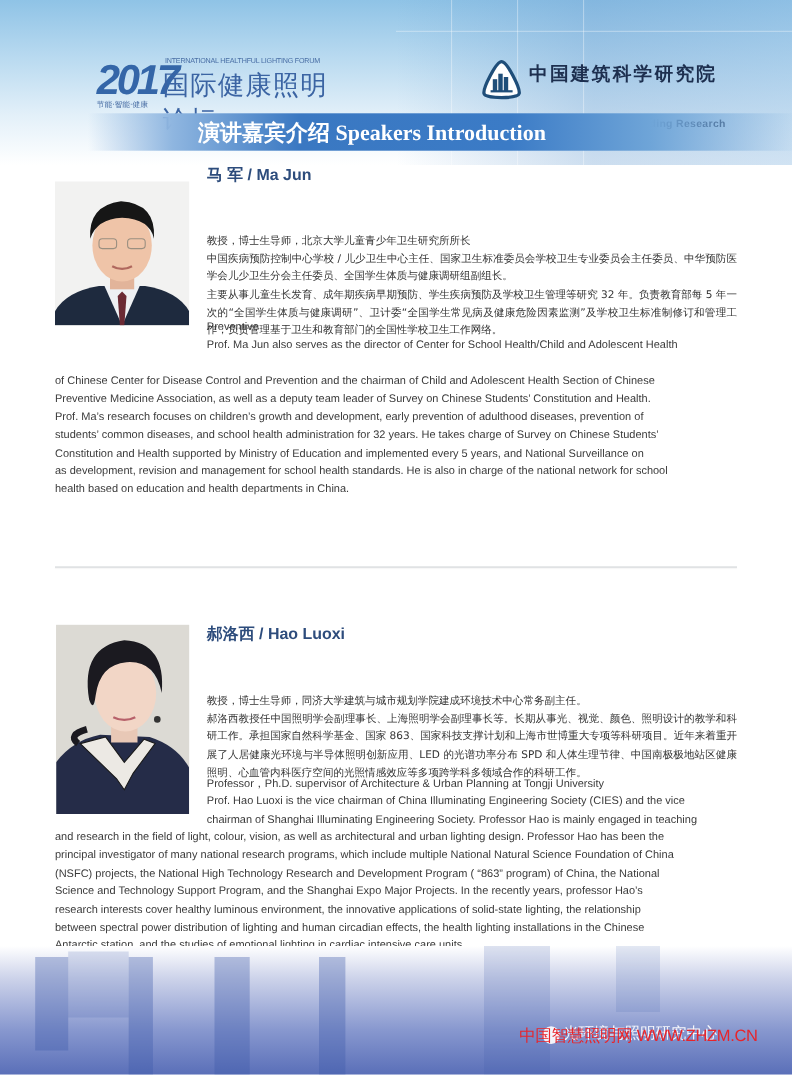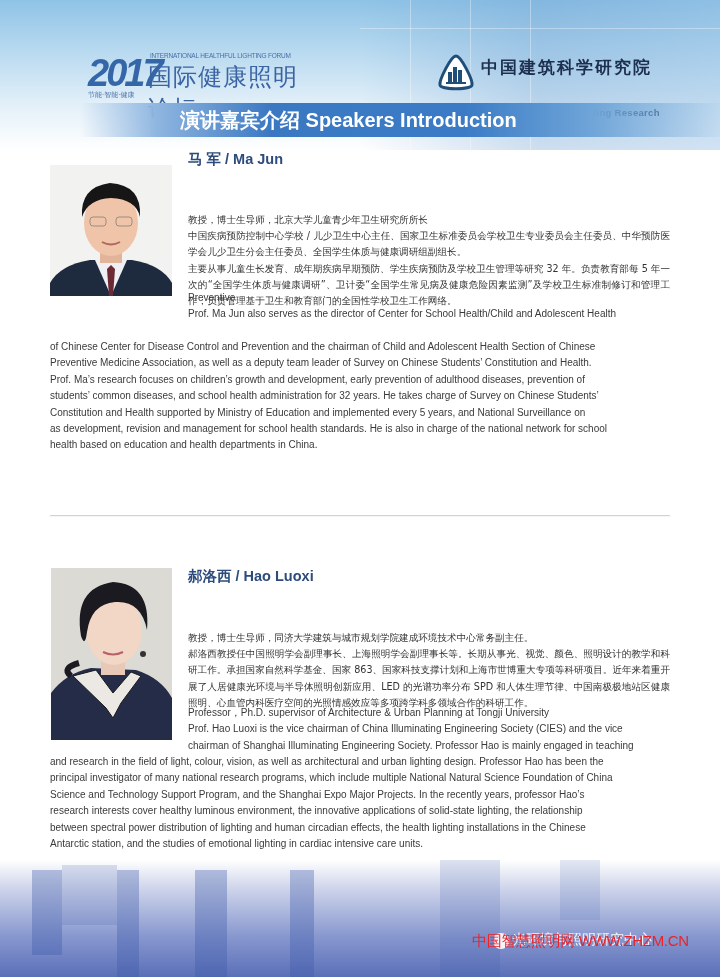--- a/index.html
+++ b/index.html
@@ -45,21 +45,21 @@
   .cabr-en {
     position: absolute; left: 44px; top: 25px; font-family: "Liberation Sans", sans-serif;
     font-size: 9.5px; color: #1d2f4f; font-weight: bold; letter-spacing: 0.3px; margin-top: 28px;
   }
   .title-bar {
     position: absolute; left: 80px; top: 103px; width: 640px; height: 34px;
     background: linear-gradient(90deg, rgba(255,255,255,0) 0%, #8fb6e0 12%, #3a78c2 30%, #3b7bc6 60%, #6fa5d8 80%, rgba(170,205,235,0.2) 100%);
   }
   .title-text {
     position: absolute; left: 180px; top: 107px; font-size: 20px; font-weight: bold; color: #ffffff;
-    font-family: Liberation Sans, sans-serif; white-space: nowrap;
+    font-family: Liberation Serif, serif; white-space: nowrap;
   }
   .photo {
     position: absolute; overflow: hidden;
   }
   .photo-majun { left: 50px; top: 165px; width: 122px; height: 131px; background: #f3f3f2; }
   .photo-hao { left: 51px; top: 568px; width: 121px; height: 172px; background: #dcdad5; }
   .speaker-name {
     position: absolute; font-size: 14.5px; font-weight: bold; color: #2d4c7c;
     font-family: "Liberation Sans", "DejaVu Sans", sans-serif; white-space: nowrap;
   }
@@ -188,20 +188,21 @@
 </div>
 
 <div class="en-block" style="left:188px;top:705px;width:482px;">
   <span class="en-line">Professor，Ph.D. supervisor of Architecture &amp; Urban Planning at Tongji University</span>
   <span class="en-line">Prof. Hao Luoxi is the vice chairman of China Illuminating Engineering Society (CIES) and the vice</span>
   <span class="en-line">chairman of Shanghai Illuminating Engineering Society. Professor Hao is mainly engaged in teaching</span>
 </div>
 <div class="en-block" style="left:50px;top:754px;width:620px;">
   <span class="en-line">and research in the field of light, colour, vision, as well as architectural and urban lighting design. Professor Hao has been the</span>
   <span class="en-line">principal investigator of many national research programs, which include multiple National Natural Science Foundation of China</span>
+  <span class="en-line">(NSFC) projects, the National High Technology Research and Development Program ( “863” program) of China, the National</span>
   <span class="en-line">Science and Technology Support Program, and the Shanghai Expo Major Projects. In the recently years, professor Hao’s</span>
   <span class="en-line">research interests cover healthy luminous environment, the innovative applications of solid-state lighting, the relationship</span>
   <span class="en-line">between spectral power distribution of lighting and human circadian effects, the health lighting installations in the Chinese</span>
   <span class="en-line">Antarctic station, and the studies of emotional lighting in cardiac intensive care units.</span>
 </div>
 
 <div class="footer-bg">
   <div class="footer-letter" style="left:32px;top:10px;width:30px;height:85px;"></div>
   <div class="footer-letter" style="left:62px;top:5px;width:55px;height:60px;opacity:0.5;"></div>
   <div class="footer-letter" style="left:117px;top:10px;width:22px;height:107px;"></div>

